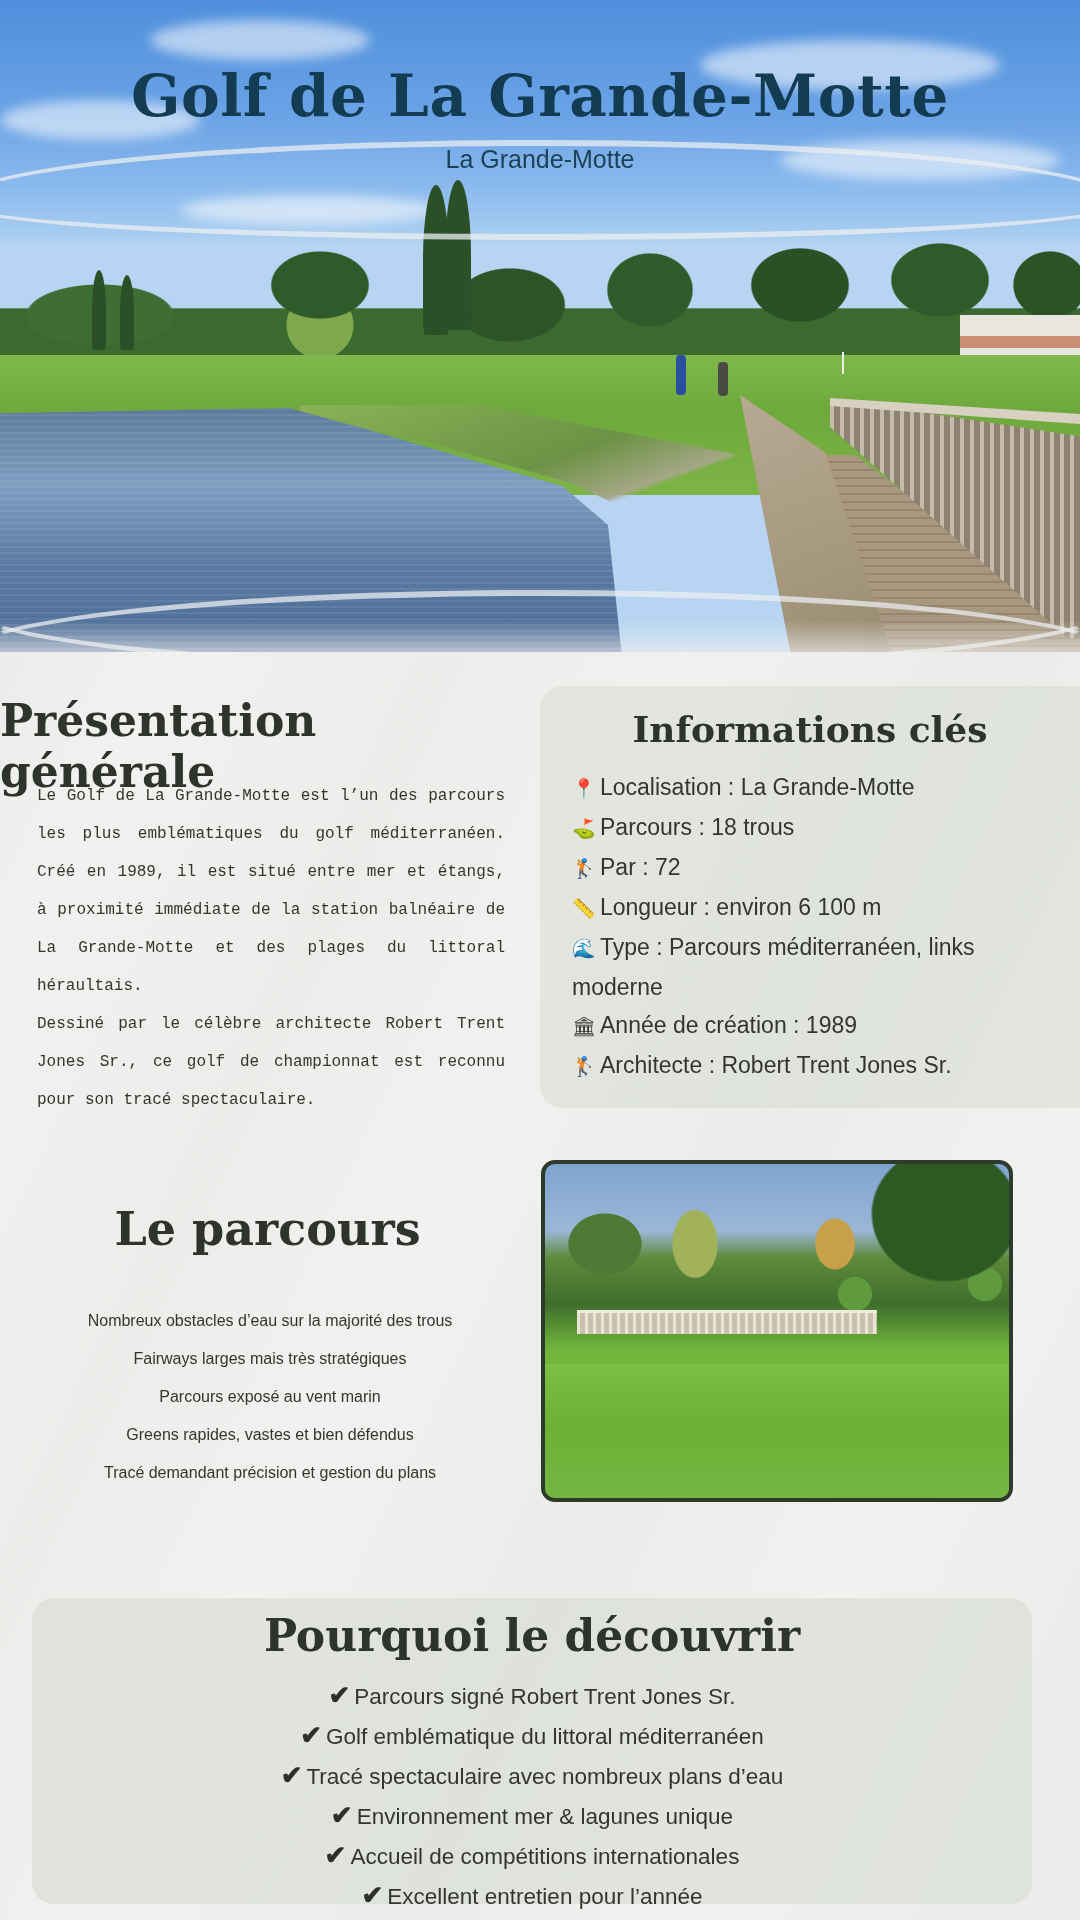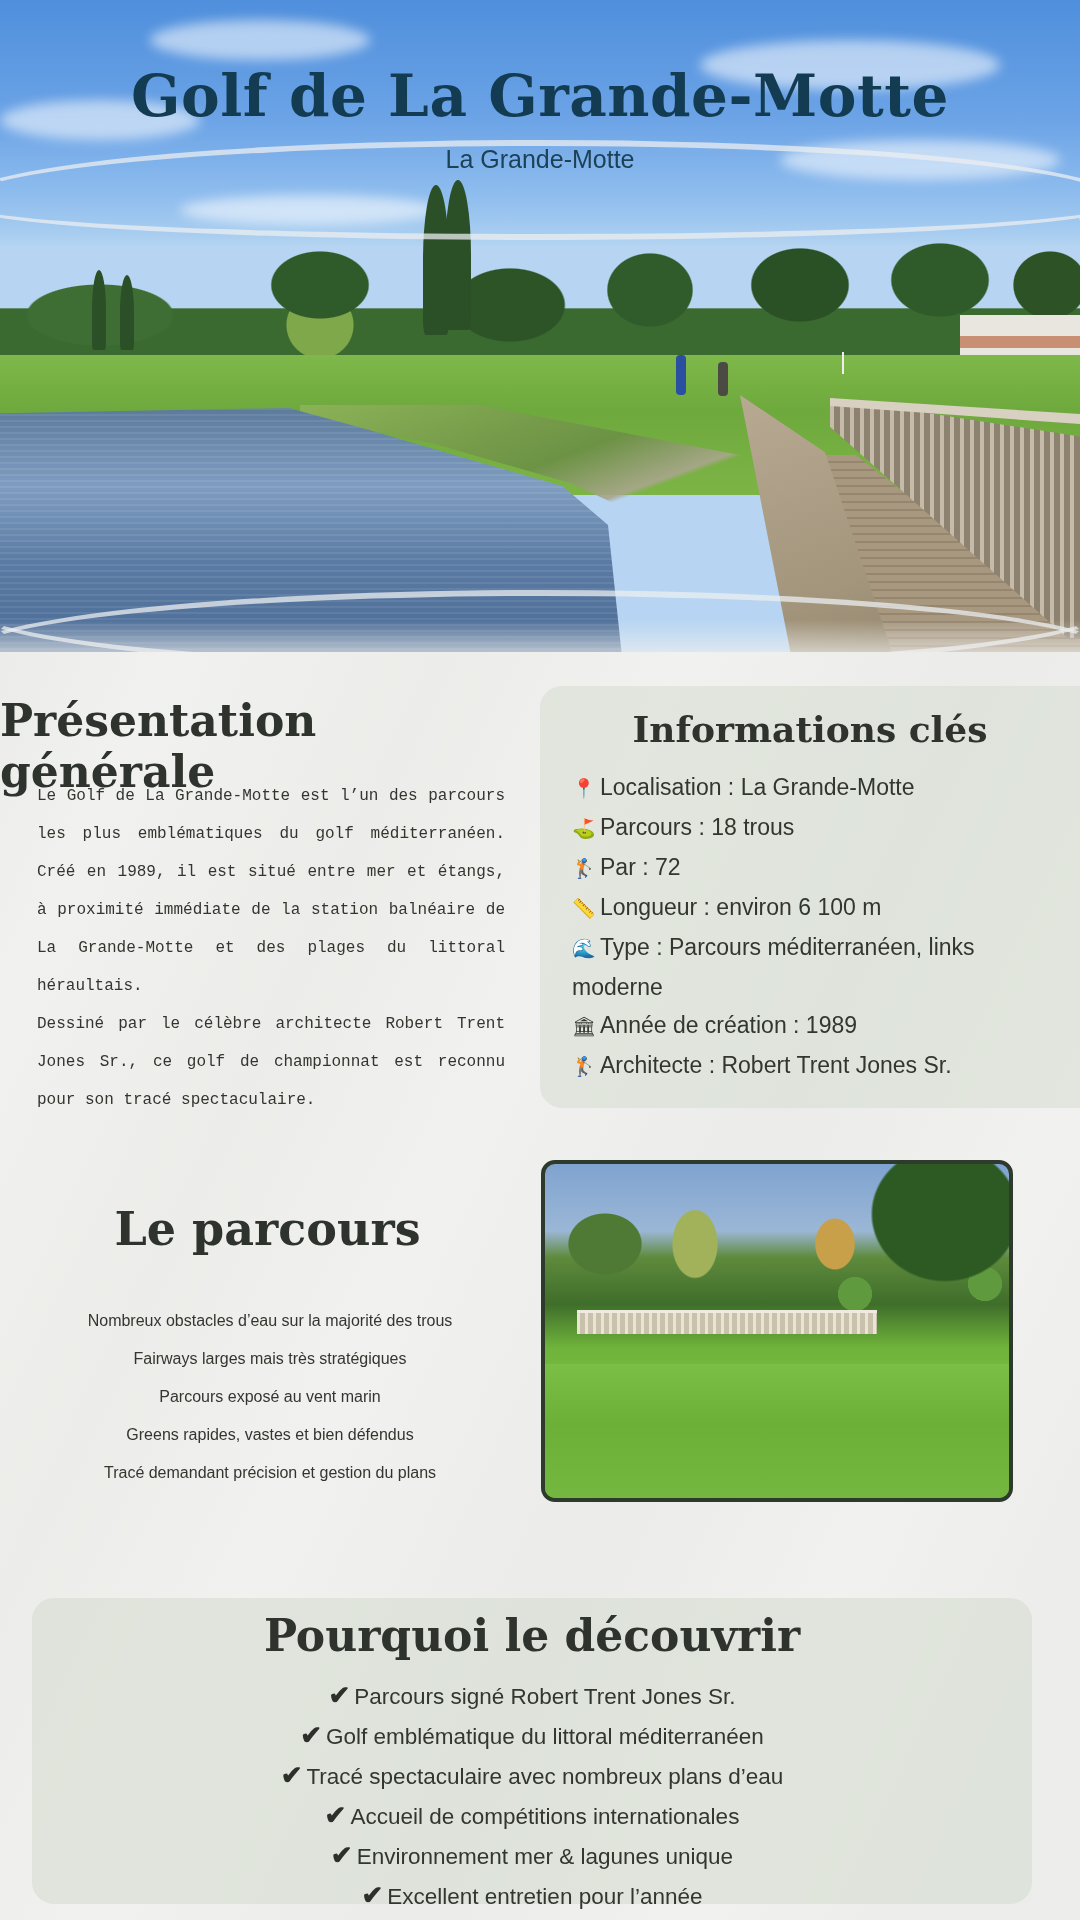--- a/index.html
+++ b/index.html
@@ -238,17 +238,17 @@
   <div class="photo-bridge"></div>
   <div class="photo-fairway"></div>
 </div>
 
 <div class="why-card">
   <h2 class="why-title">Pourquoi le découvrir</h2>
   <ul class="why-list">
     <li><span class="check">✔</span><span>Parcours signé Robert Trent Jones Sr.</span></li>
     <li><span class="check">✔</span><span>Golf emblématique du littoral méditerranéen</span></li>
     <li><span class="check">✔</span><span>Tracé spectaculaire avec nombreux plans d’eau</span></li>
+    <li><span class="check">✔</span><span>Environnement mer &amp; lagunes unique</span></li>
     <li><span class="check">✔</span><span>Accueil de compétitions internationales</span></li>
-    <li><span class="check">✔</span><span>Environnement mer &amp; lagunes unique</span></li>
     <li><span class="check">✔</span><span>Excellent entretien pour l’année</span></li>
   </ul>
 </div>
 
 </body></html>

